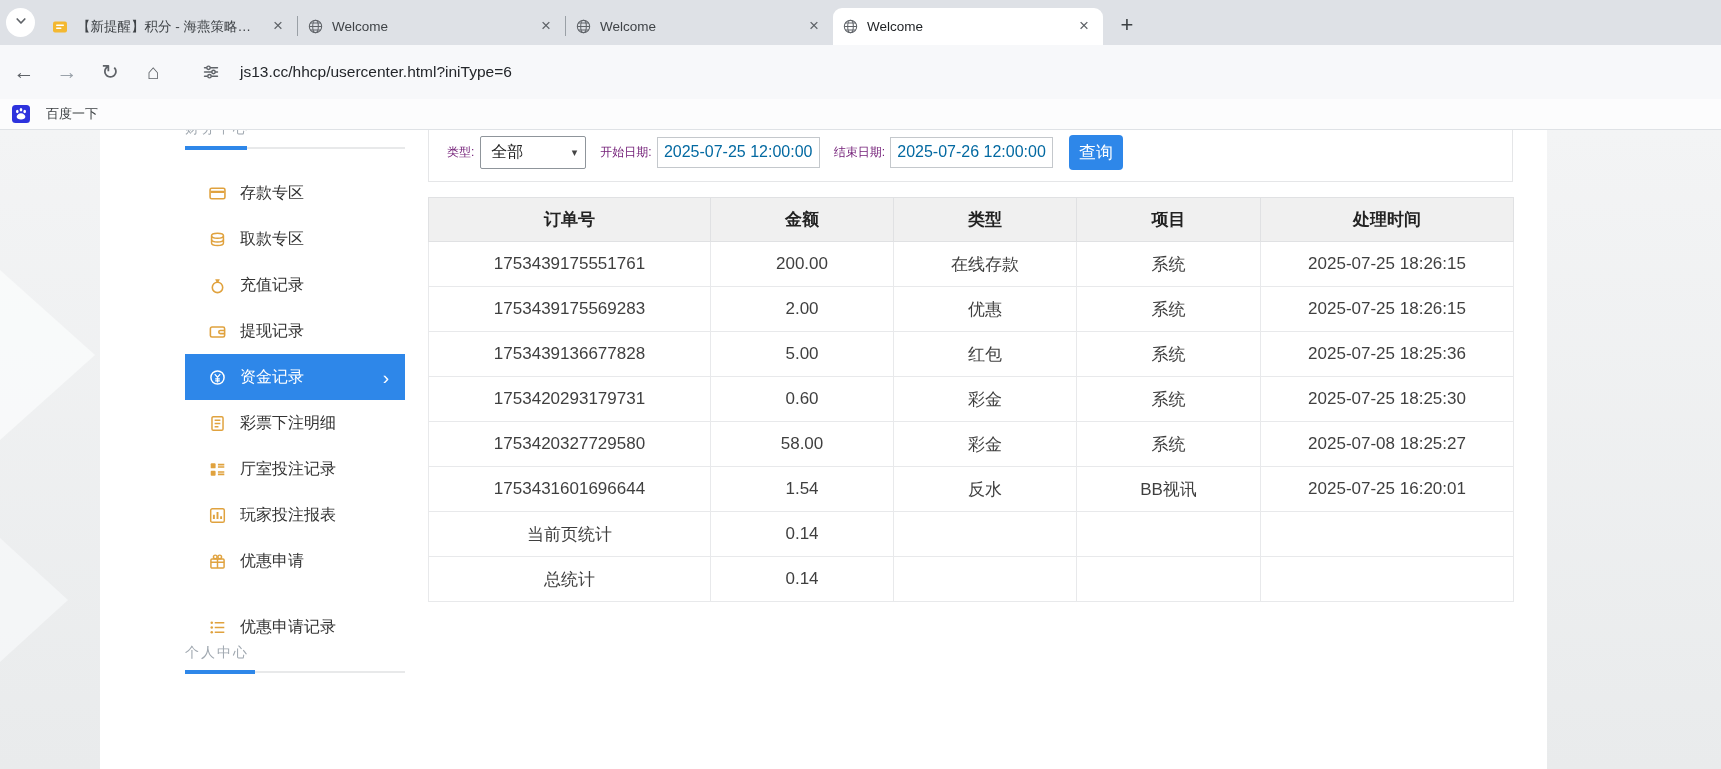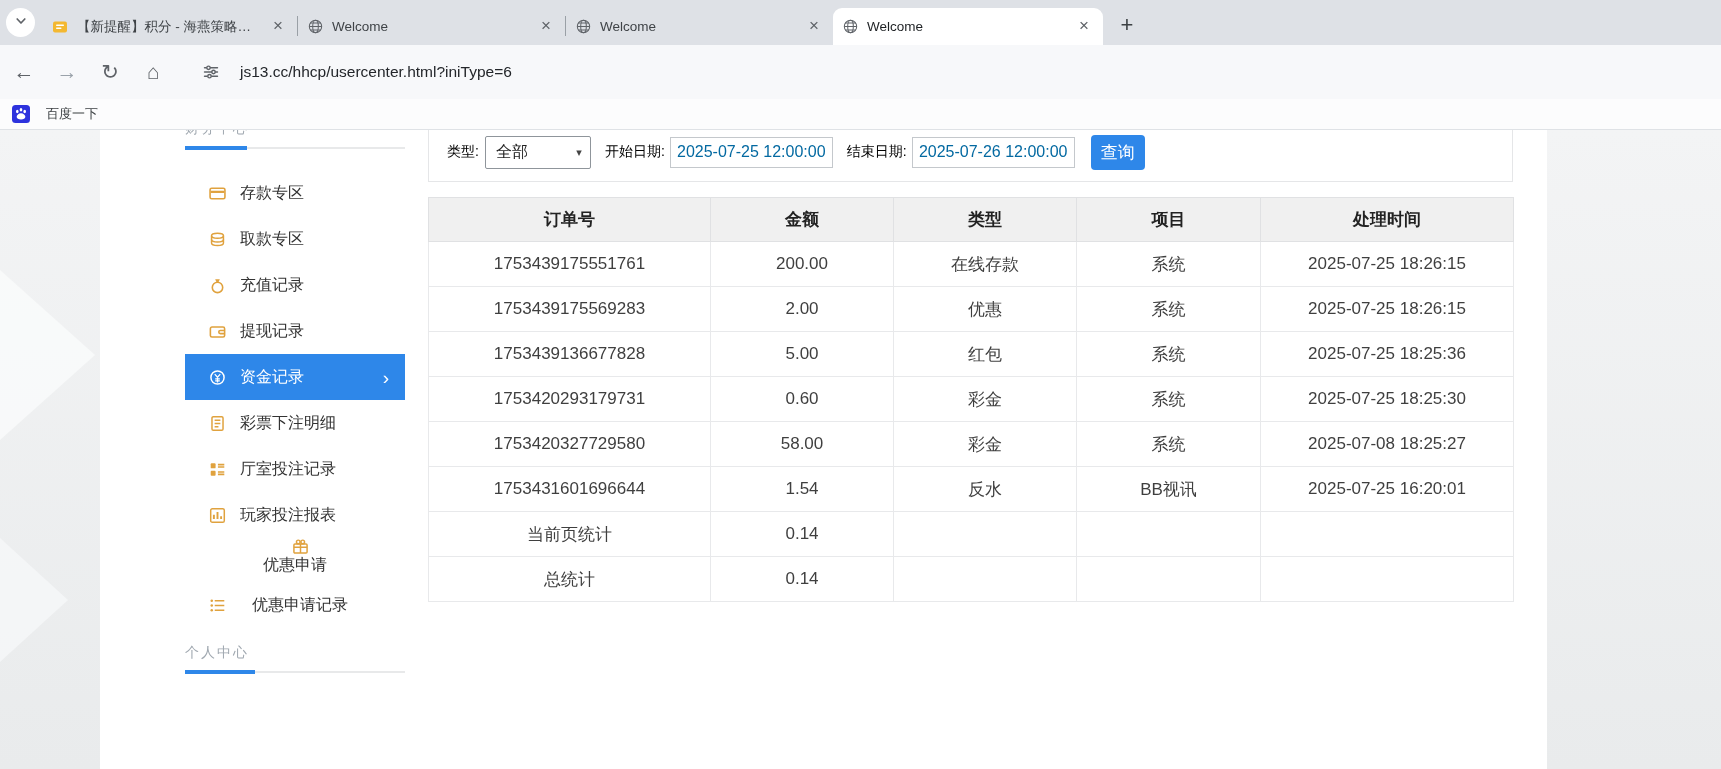--- a/index.html
+++ b/index.html
@@ -44,21 +44,21 @@
   .sec-top .line .blue{width:62px}
   .sec-bottom{top:511px}
   .sec-bottom .line .blue{width:70px}
   .side-item{position:absolute;left:185px;width:220px;height:46px;display:flex;align-items:center;color:#333;font-size:16px;cursor:pointer}
   .side-item .ic{margin-left:24px;margin-right:14px;display:flex;width:17px;flex:none}
   .side-item.active{background:#2e87e9;color:#fff}
   .side-item .chev{position:absolute;right:16px;font-size:19px;color:#fff;line-height:1}
 
   
   .filterbox{position:absolute;left:428px;top:-22px;width:1085px;height:74px;background:#fff;border:1px solid #e5e6e8;display:flex;align-items:center;padding-top:14px}
-  .flabel{font-size:14px;color:#000000}
+  .flabel{font-size:12px;color:#701a75}
   .flabel.l1{margin-left:18px}
   .flabel.l2,.flabel.l3{margin-left:14px}
   .select{margin-left:6px;width:106px;height:33px;border:1px solid #8f959b;border-radius:2px;background:#fff;display:flex;align-items:center;padding:0 8px 0 10px;font-size:16px;color:#222;cursor:pointer}
   .select .val{flex:1}
   .select .caret{font-size:11px;color:#444}
   .finput{margin-left:5px;width:163px;height:31px;border:1px solid #c4c8cc;background:#fff;display:flex;align-items:center;justify-content:center;font-size:16px;color:#0369a1;cursor:text;white-space:nowrap}
   .query{margin-left:16px;width:54px;height:35px;background:#2e87e9;color:#fff;border:none;border-radius:4px;font-size:17px;cursor:pointer;font-family:inherit}
 
   
   .rtable{position:absolute;left:428px;top:67px;width:1085px;border-collapse:collapse;table-layout:fixed;font-size:17px;color:#3f3f3f}
@@ -257,32 +257,32 @@
         </div>
         <div class="side-item" style="top: 362px;">
           <span class="ic">
             <svg width="17" height="17" viewBox="0 0 16 16">
               <rect x="1.6" y="1.6" width="12.8" height="12.8" rx="1.5" fill="none" stroke="#e0a23e" stroke-width="1.4"></rect>
               <path d="M4.6 11.2V7.4M8 11.2V4.8M11.4 11.2V8.8" stroke="#e0a23e" stroke-width="1.8"></path>
             </svg>
           </span>
           <span>玩家投注报表</span>
         </div>
-        <div class="side-item" style="top: 408px; flex-direction: column;">
+        <div class="side-item" style="top: 408px;">
           <span class="ic">
             <svg width="17" height="17" viewBox="0 0 16 16">
               <rect x="1.8" y="5.6" width="12.4" height="8.6" rx="1" fill="none" stroke="#e0a23e" stroke-width="1.4"></rect>
               <path d="M8 5.6v8.6M1.8 8.8h12.4" stroke="#e0a23e" stroke-width="1.4"></path>
               <circle cx="5.9" cy="3.7" r="1.7" fill="none" stroke="#e0a23e" stroke-width="1.4"></circle>
               <circle cx="10.1" cy="3.7" r="1.7" fill="none" stroke="#e0a23e" stroke-width="1.4"></circle>
             </svg>
           </span>
           <span>优惠申请</span>
         </div>
-        <div class="side-item" style="top: 452px; gap: 12px;">
+        <div class="side-item" style="top: 474px;">
           <span class="ic">
             <svg width="17" height="17" viewBox="0 0 16 16">
               <g stroke="#e0a23e" stroke-width="1.5">
                 <path d="M5.4 3.6h9M5.4 8h9M5.4 12.4h9"></path>
               </g>
               <g fill="#e0a23e">
                 <circle cx="2.6" cy="3.6" r="1.2"></circle>
                 <circle cx="2.6" cy="8" r="1.2"></circle>
                 <circle cx="2.6" cy="12.4" r="1.2"></circle>
               </g>

